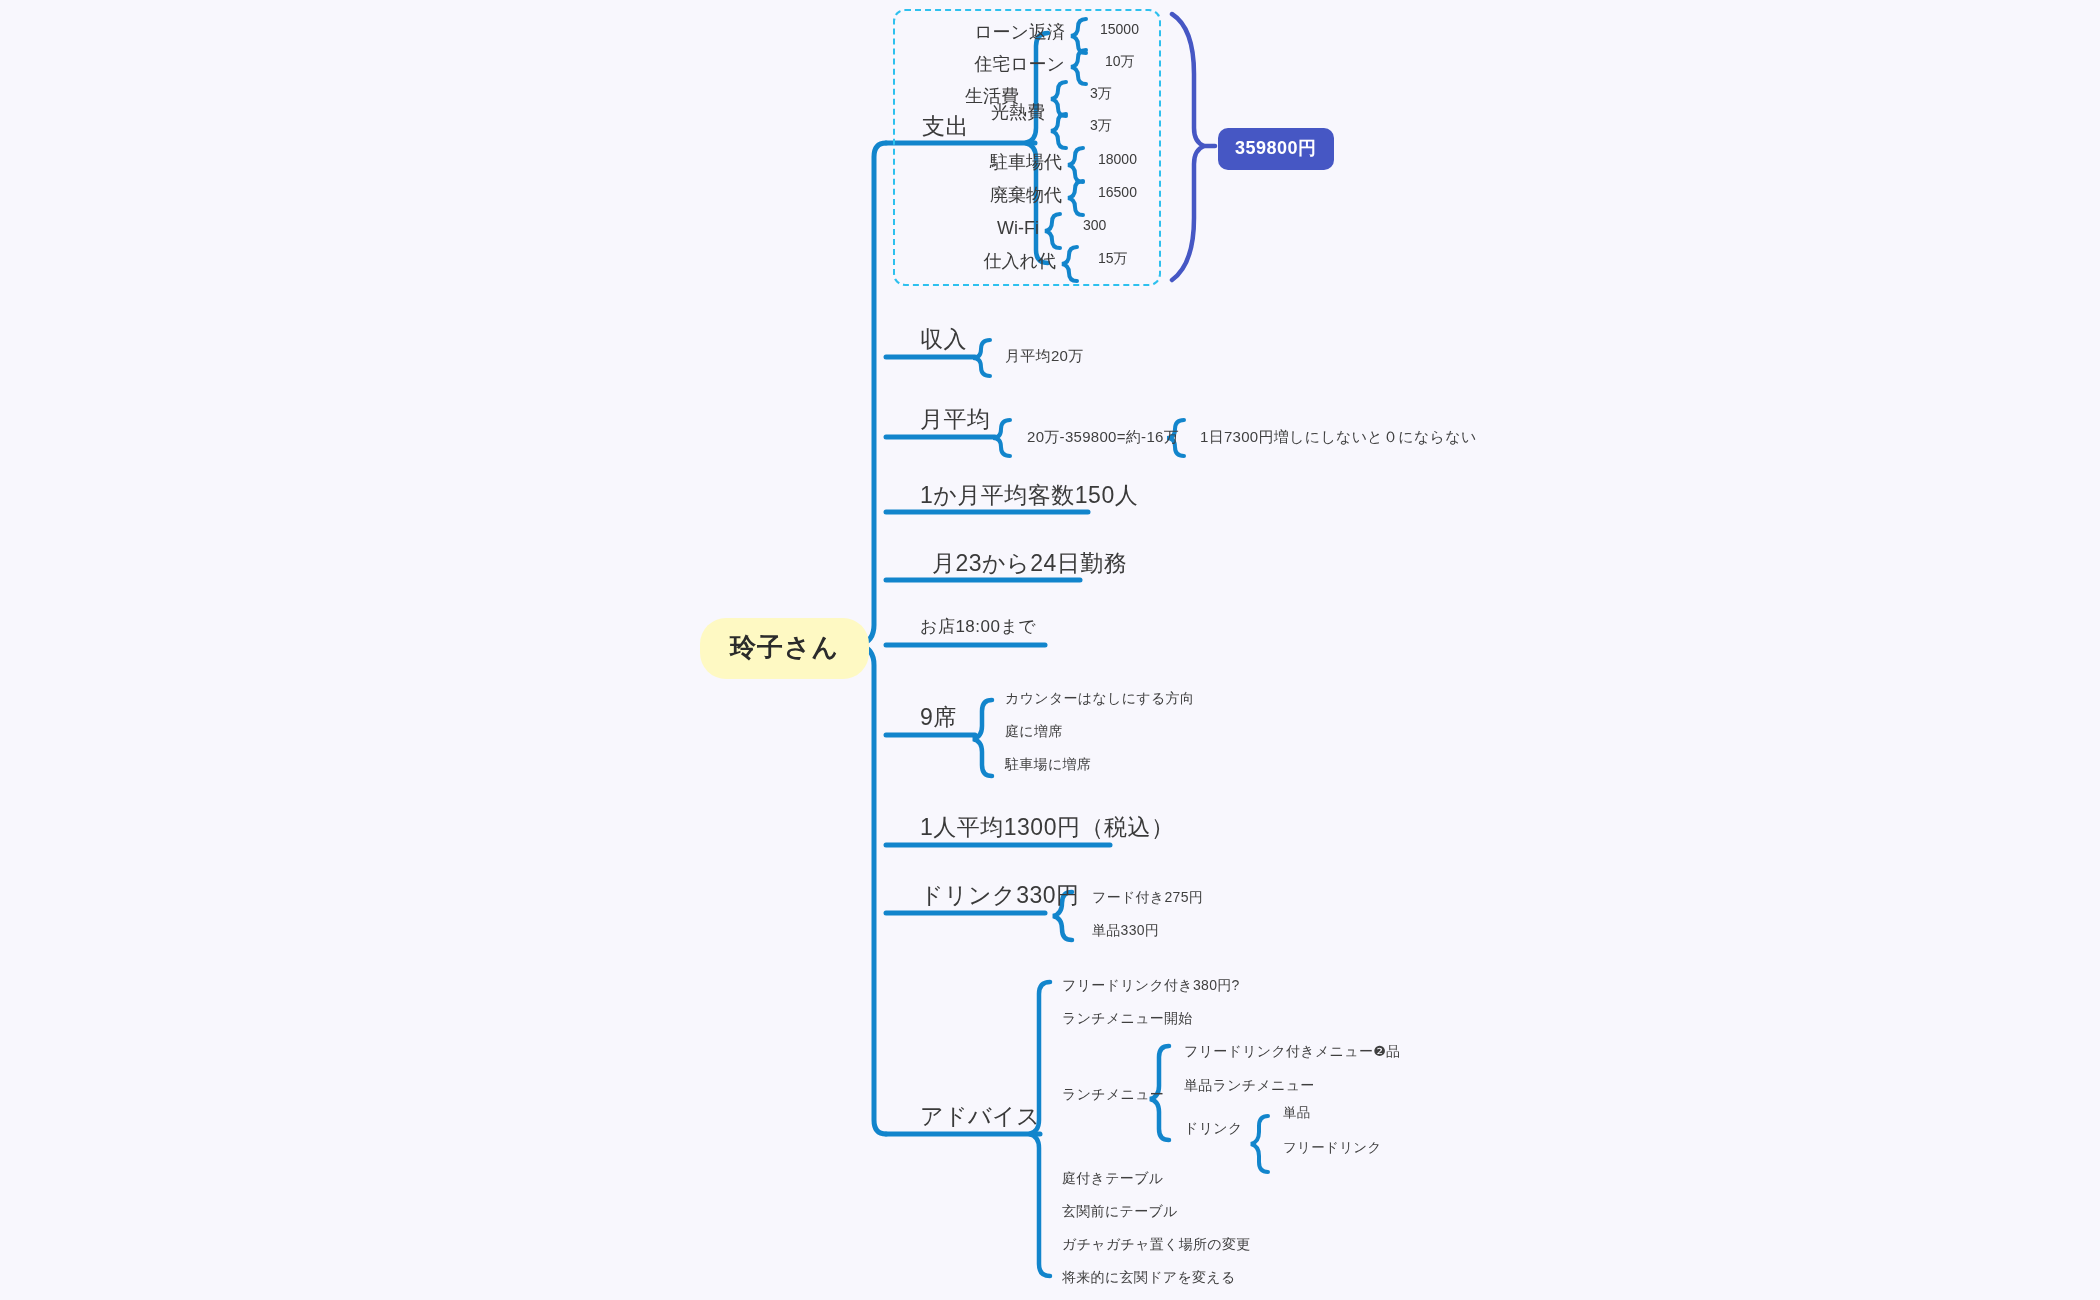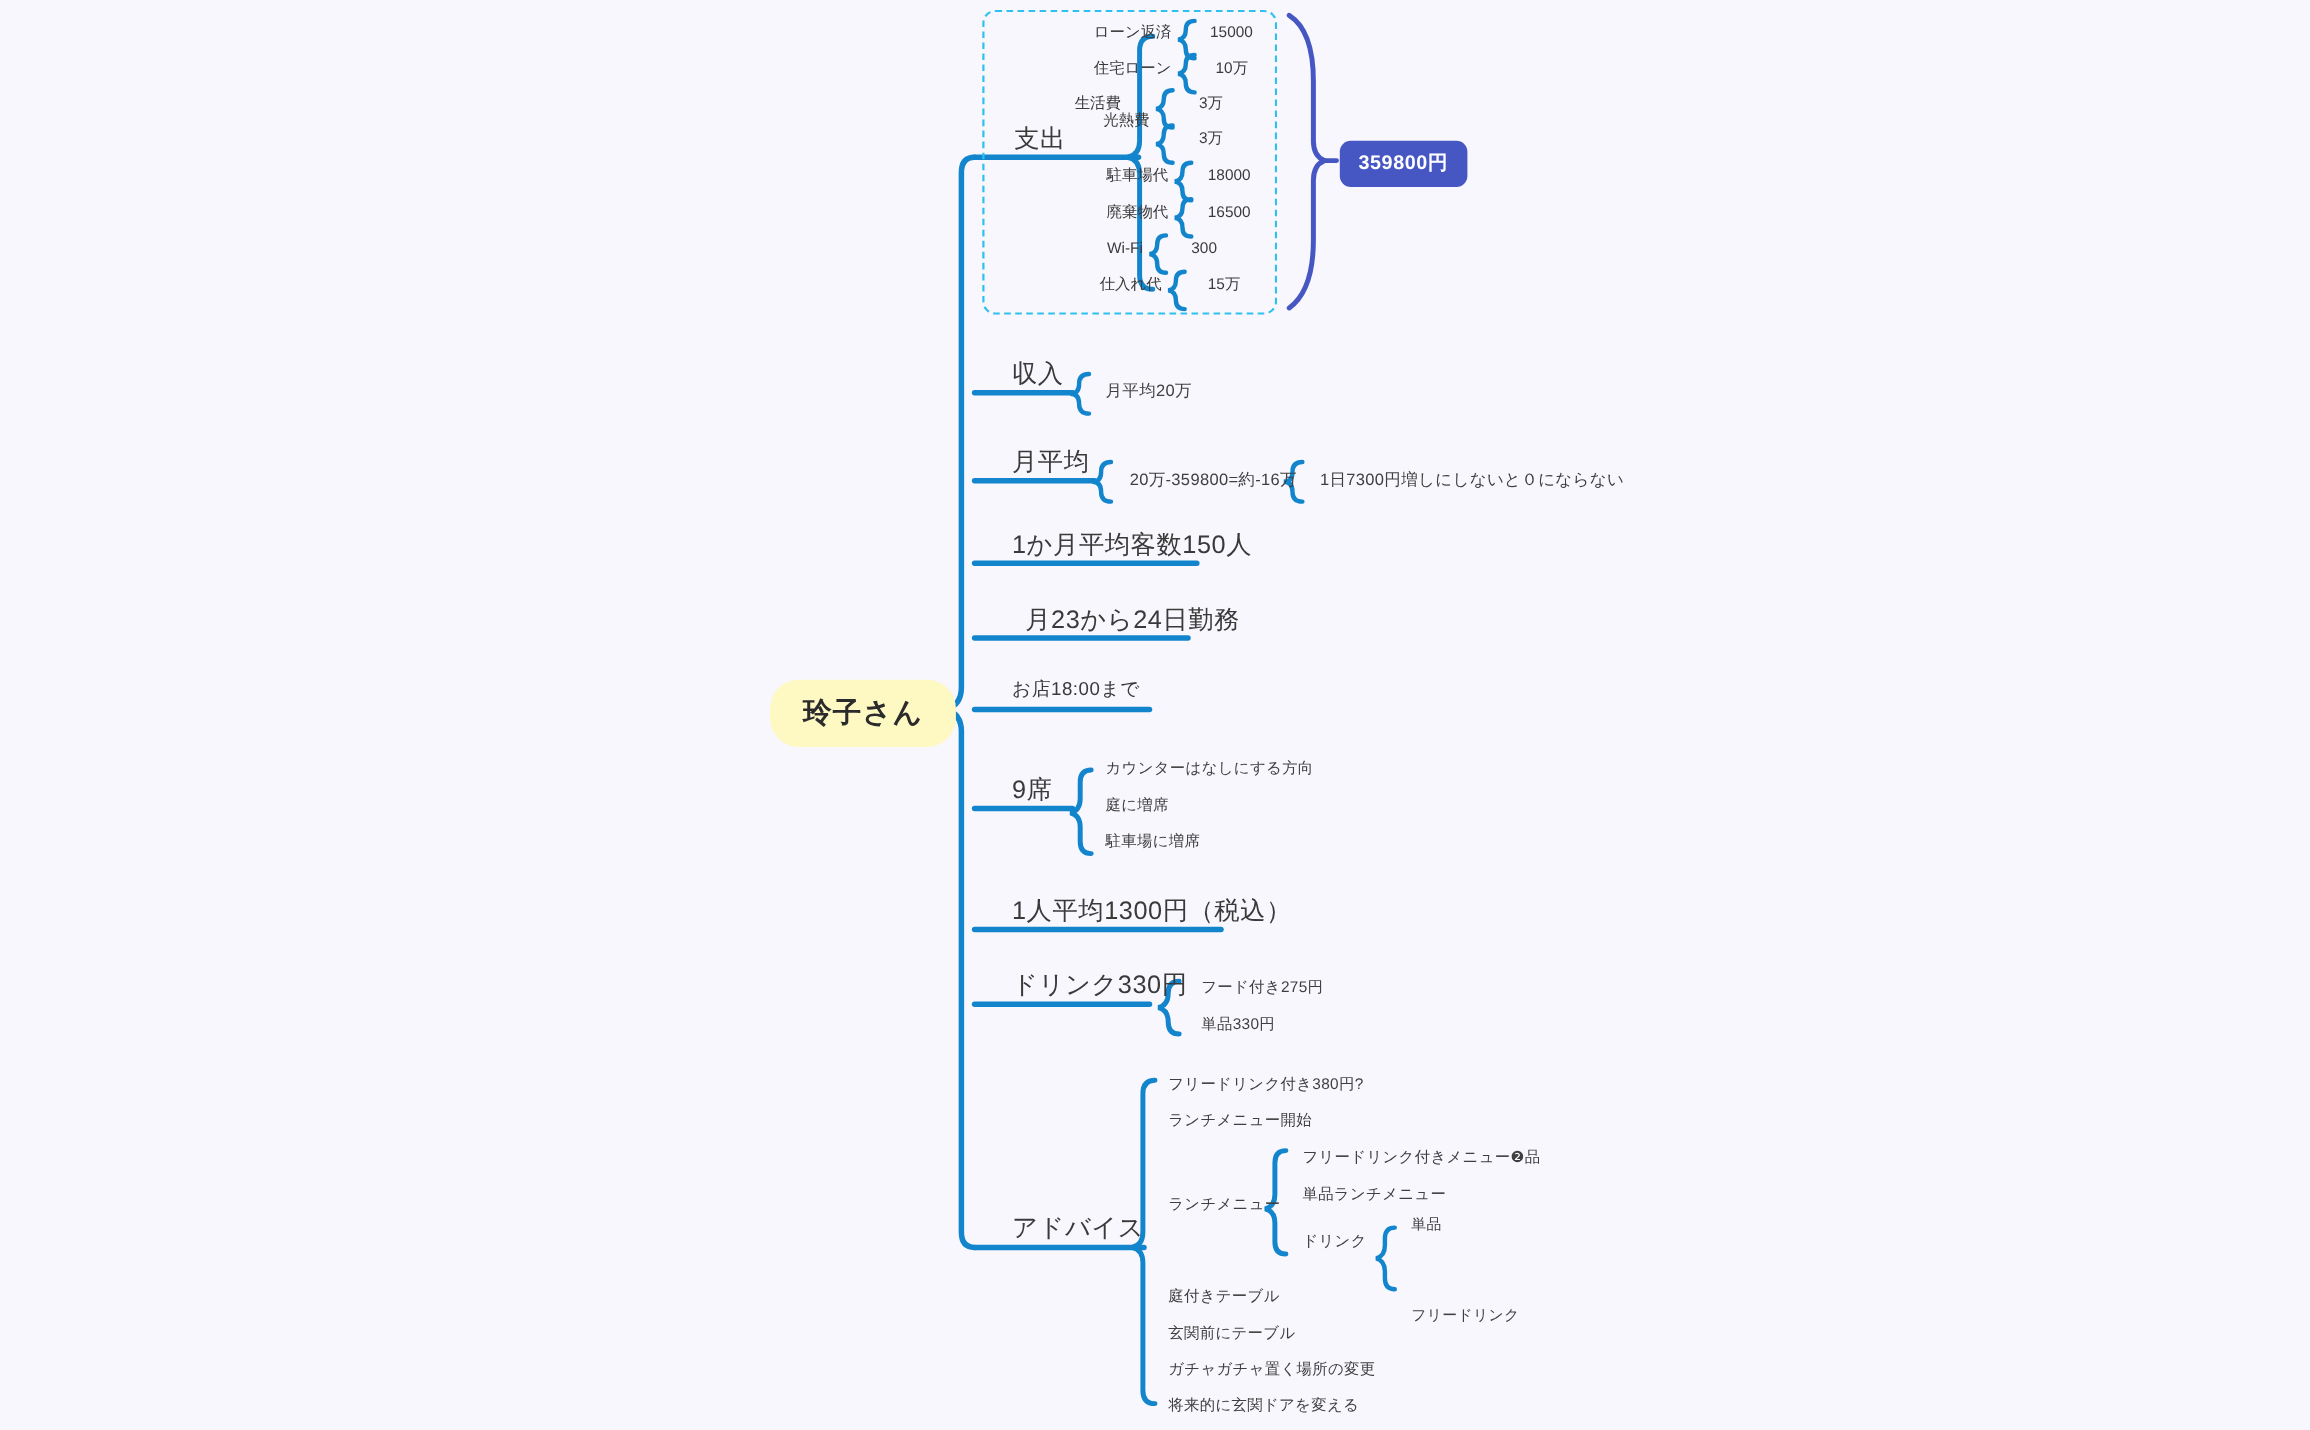--- a/index.html
+++ b/index.html
@@ -46,21 +46,21 @@
     font-size: 23px;
     color: #3a3a3a;
     padding-bottom: 7px;
     letter-spacing: 0.5px;
   }
 
   
   .l2 { font-size: 15px; color: #3f3f3f; letter-spacing: 0.3px; }
 
   
-  .exp-label { font-size: 14px; color: #3b3b3b; text-align: right; }
+  .exp-label { font-size: 18px; color: #3b3b3b; text-align: right; }
   .exp-value { font-size: 14px; color: #3b3b3b; }
 
   
   .l3 { font-size: 14px; color: #3f3f3f; letter-spacing: 0.3px; }
   .l4 { font-size: 13.5px; color: #3f3f3f; letter-spacing: 0.3px; }
 
   
   .badge {
     background: #4657c4;
     color: #ffffff;
@@ -215,20 +215,20 @@
 
   <div class="node l3" style="left:1062px; top:977px;">フリードリンク付き380円?</div>
   <div class="node l3" style="left:1062px; top:1010px;">ランチメニュー開始</div>
   <div class="node l3" style="left:1062px; top:1086px;">ランチメニュー</div>
 
   <div class="node l3" style="left:1184px; top:1043px;">フリードリンク付きメニュー❷品</div>
   <div class="node l3" style="left:1184px; top:1077px;">単品ランチメニュー</div>
   <div class="node l3" style="left:1184px; top:1120px;">ドリンク</div>
 
   <div class="node l4" style="left:1283px; top:1105px;">単品</div>
-  <div class="node l4" style="left:1283px; top:1140px;margin-top:48px;">フリードリンク</div>
+  <div class="node l4" style="left:1283px; top:1140px;">フリードリンク</div>
 
   <div class="node l3" style="left:1062px; top:1170px;">庭付きテーブル</div>
   <div class="node l3" style="left:1062px; top:1203px;">玄関前にテーブル</div>
   <div class="node l3" style="left:1062px; top:1236px;">ガチャガチャ置く場所の変更</div>
   <div class="node l3" style="left:1062px; top:1269px;">将来的に玄関ドアを変える</div>
 
 </div>
 
 </body></html>

